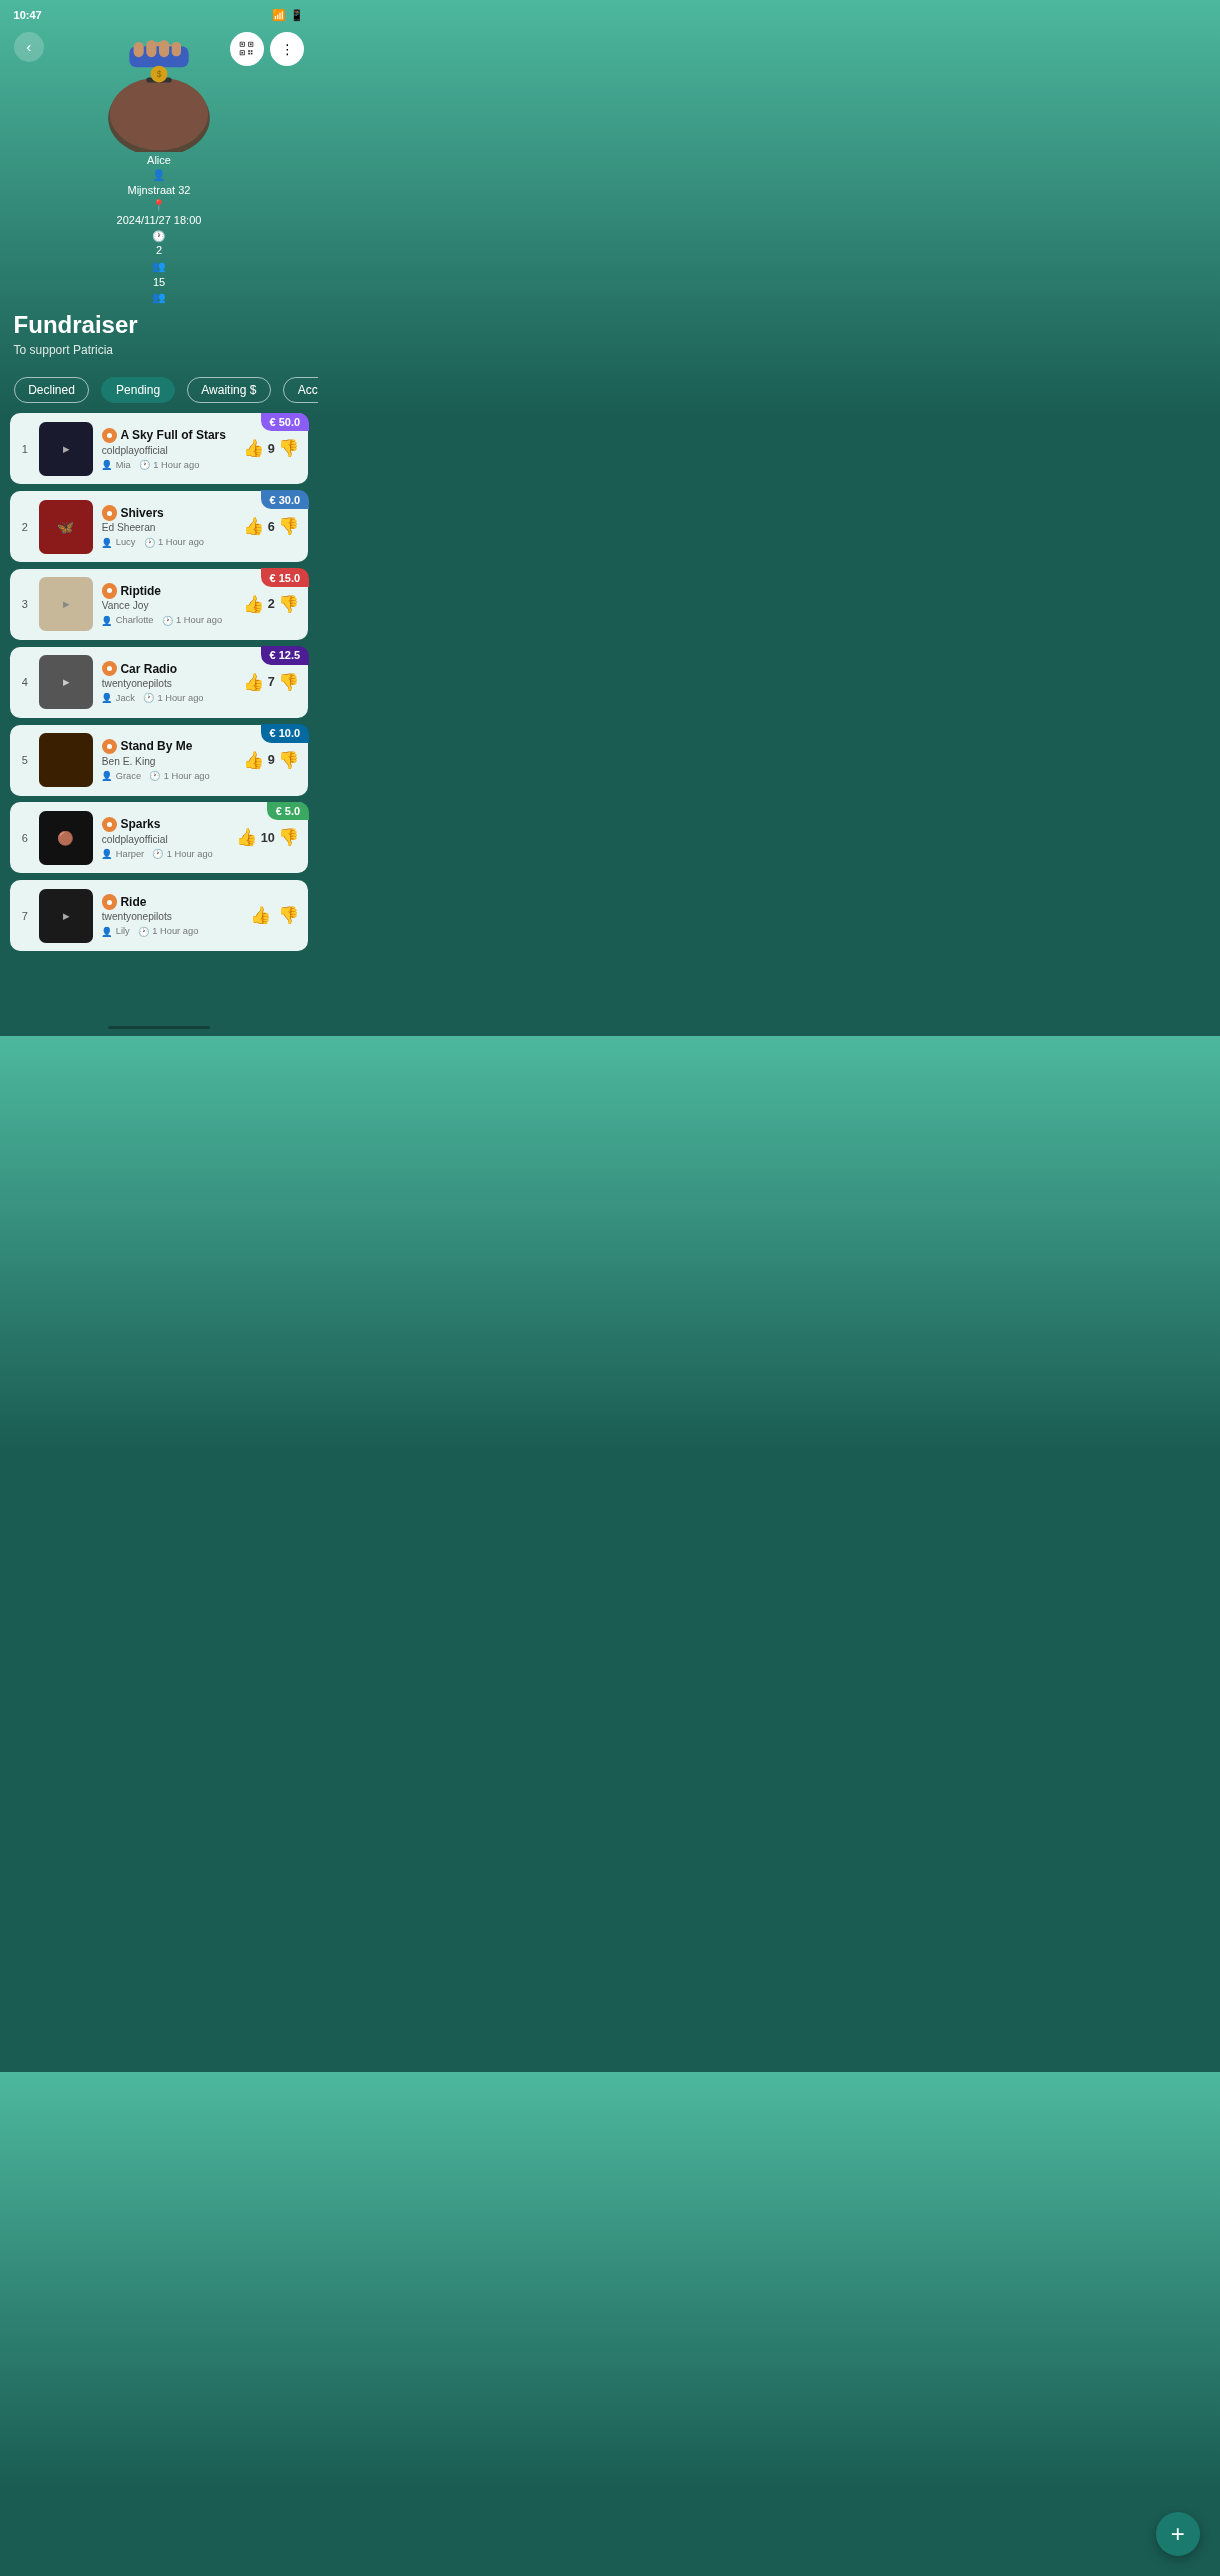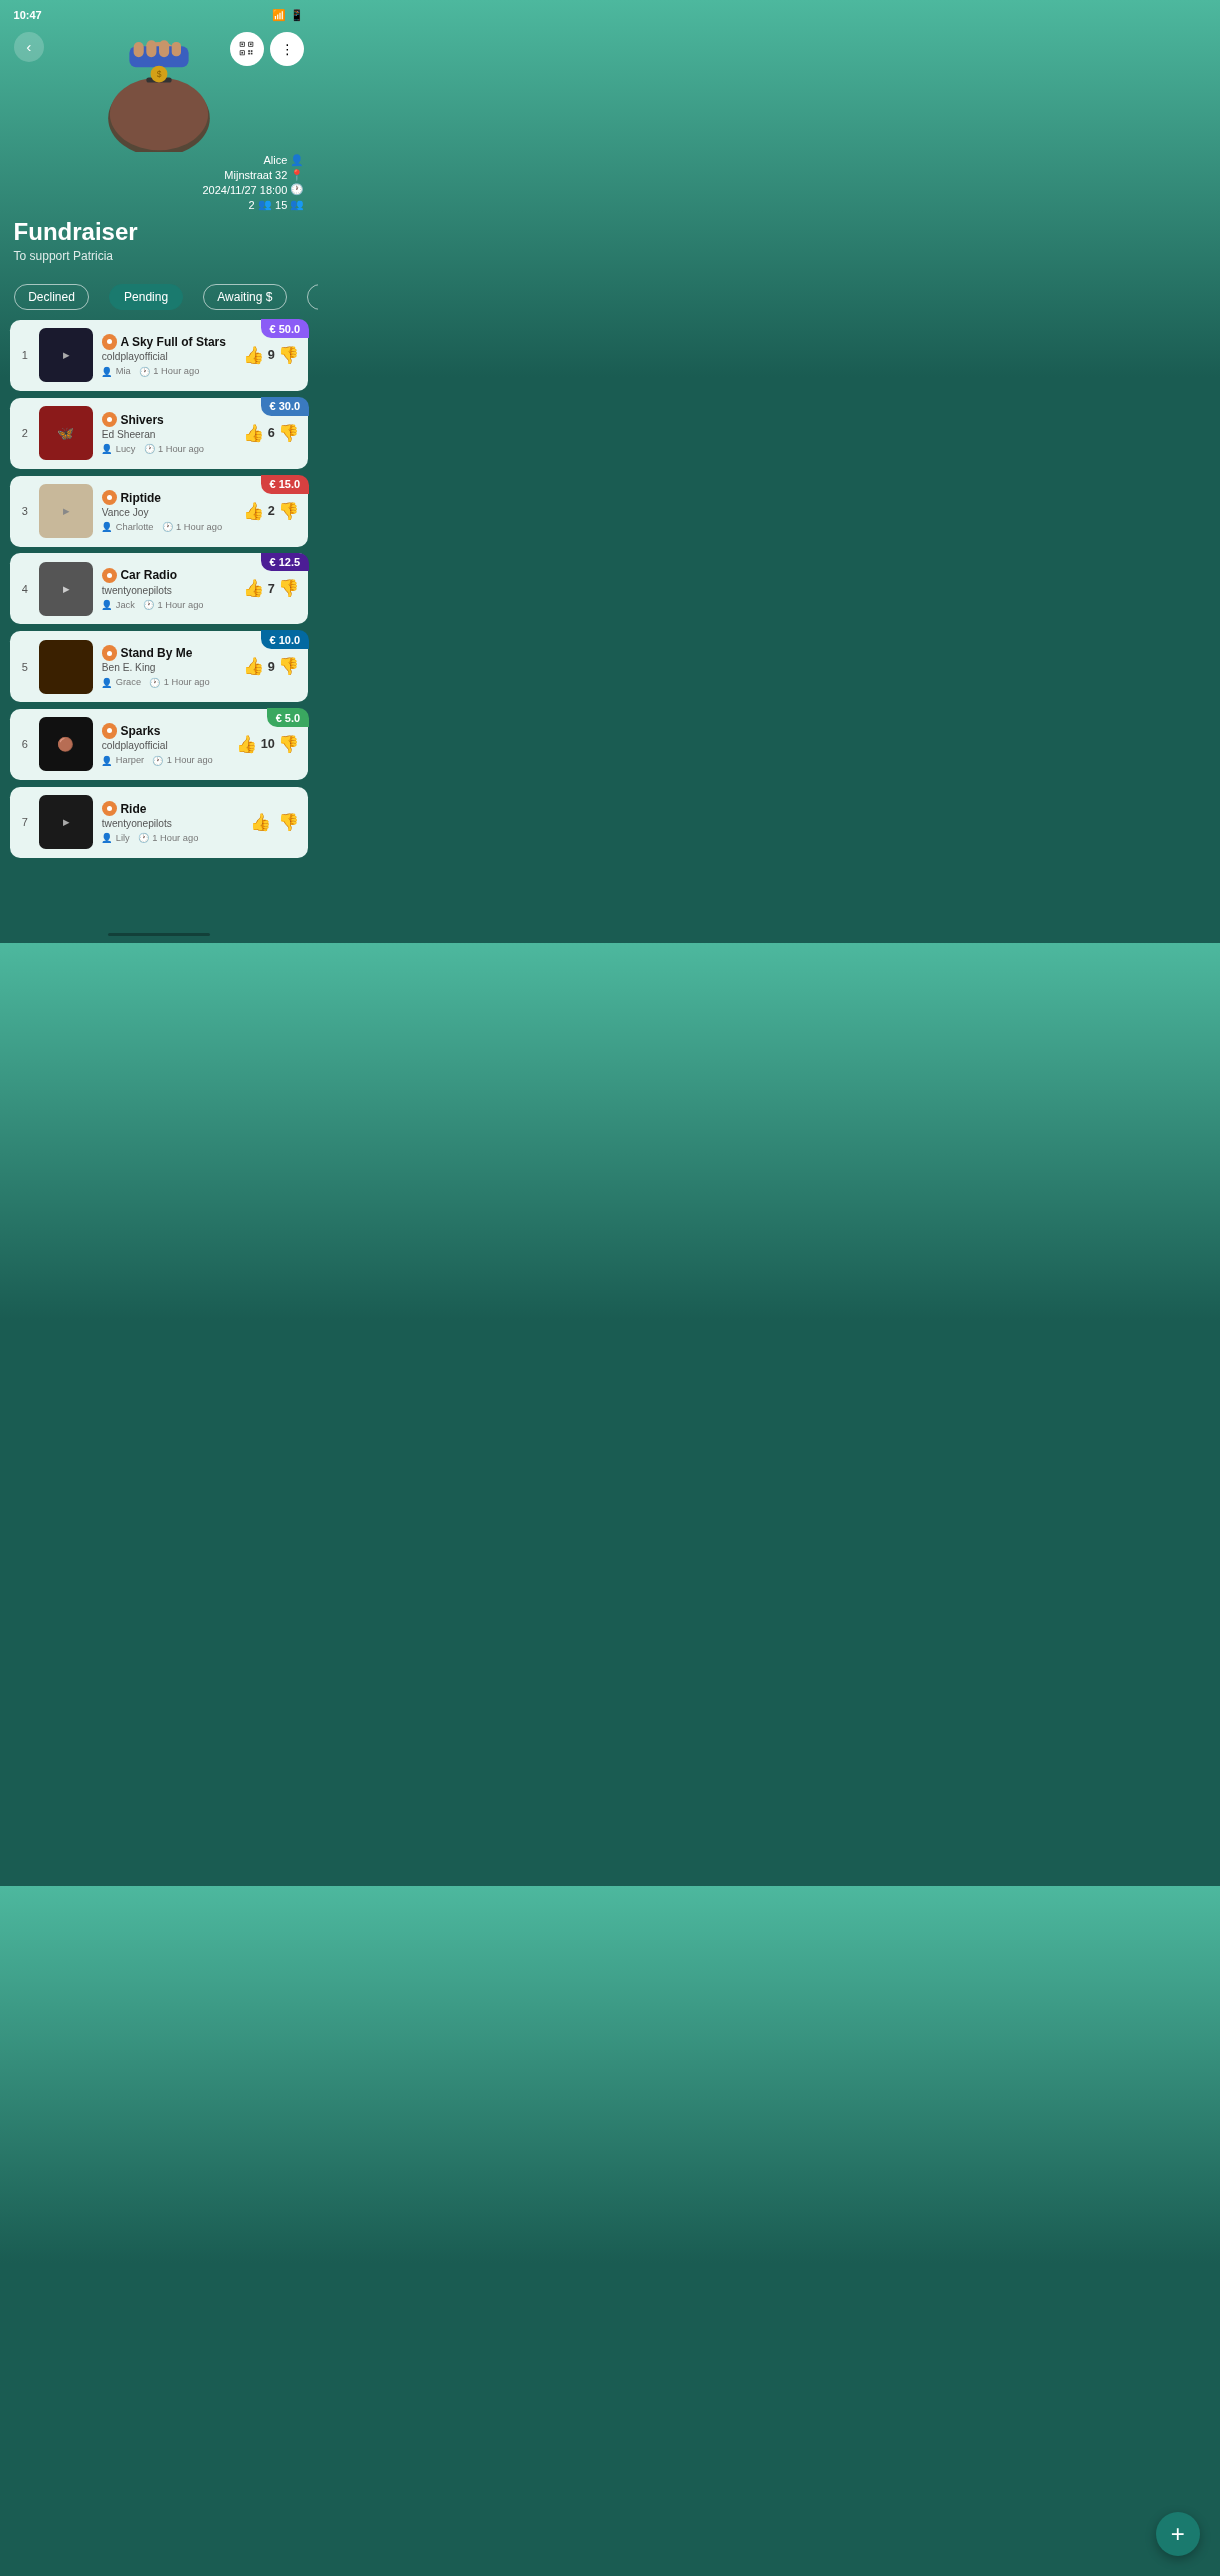--- a/index.html
+++ b/index.html
@@ -86,37 +86,38 @@
       margin-bottom: 6.8px;
     }
 
     .event-meta .meta-row {
       display: flex;
       align-items: center;
       justify-content: flex-end;
       gap: 3.4px;
       font-size: 11px;
       margin-bottom: 1.7px;
+      flex-direction: column;
     }
 
     .event-title {
       color: white;
       font-size: 24px;
       font-weight: 700;
       margin-bottom: 3.4px;
     }
 
     .event-subtitle {
       color: rgba(255,255,255,0.85);
       font-size: 12px;
     }
 
     .filter-tabs {
       display: flex;
-      gap: 20px;
+      gap: 12px;
       padding: 10.2px 13.6px;
       overflow-x: auto;
       scrollbar-width: none;
     }
 
     .filter-tabs::-webkit-scrollbar { display: none; }
 
     .tab-btn {
       border: 1.7px solid rgba(255,255,255,0.6);
       border-radius: 17px;

